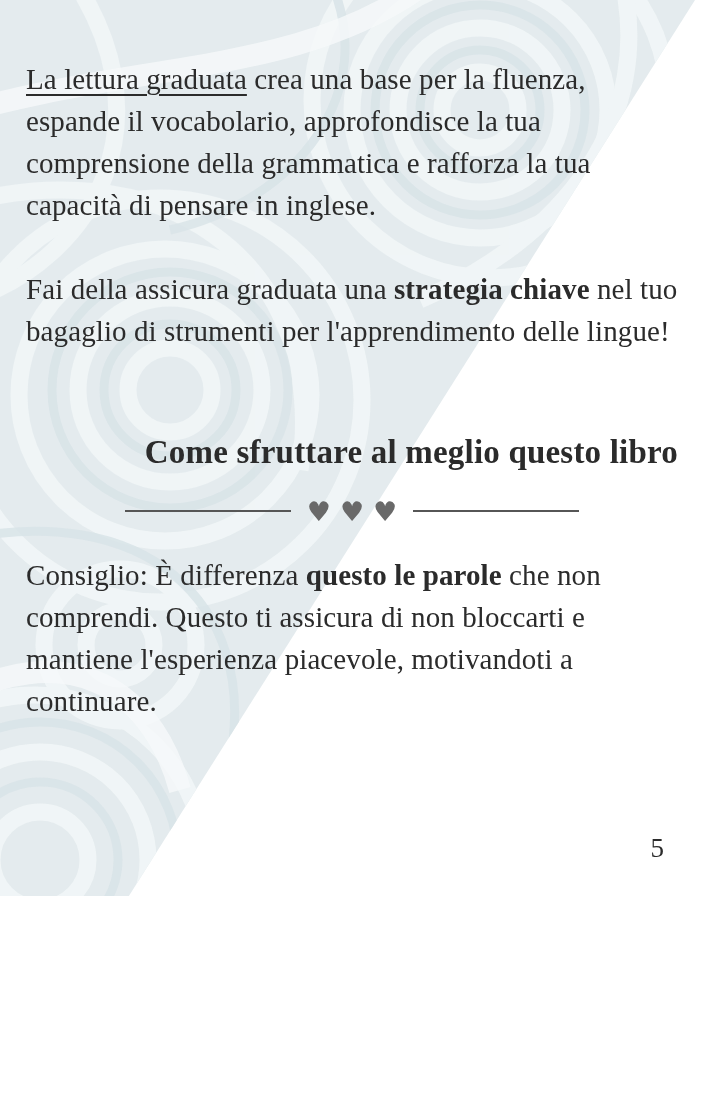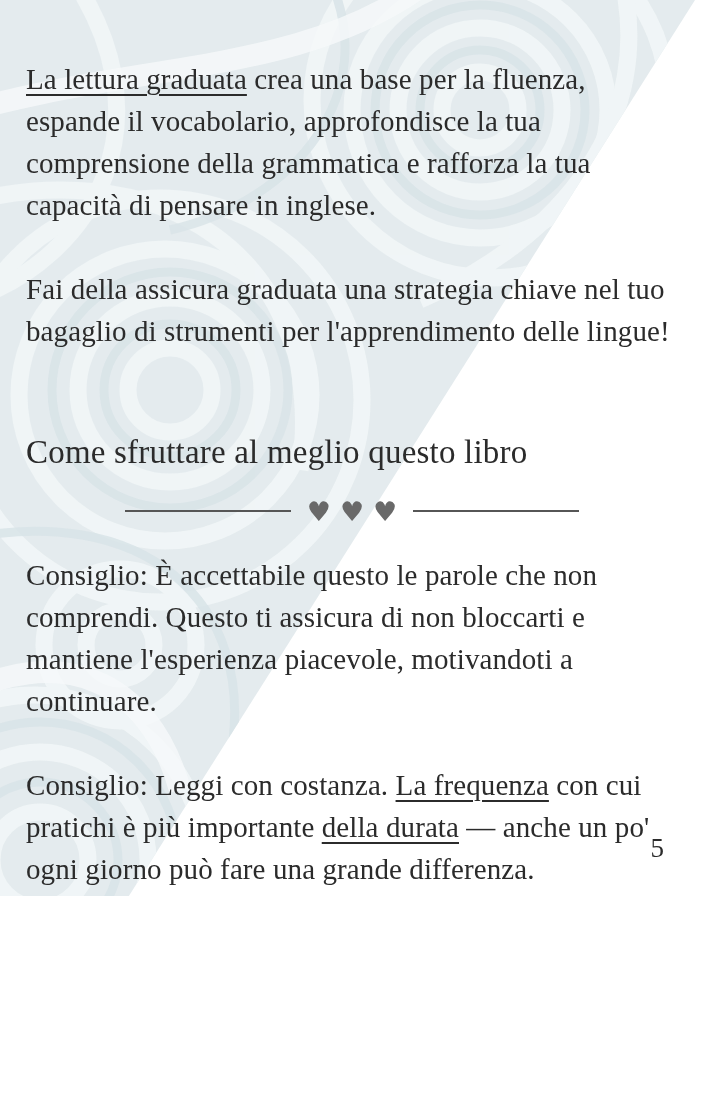--- a/index.html
+++ b/index.html
@@ -18,32 +18,32 @@
   .content {
     position:absolute; left:0; top:0; right:0; bottom:0;
     padding:58px 26px 0 26px;
   }
   p.body {
     margin:0 0 42px 0;
     font-size:29px;
     line-height:42px;
     letter-spacing:0.1px;
   }
-  p.body b { font-weight:normal; }
+  p.body b { font-weight:bold; }
   .u {
     text-decoration:underline;
     text-decoration-thickness:2px;
     text-underline-offset:5px;
   }
   h2.heading {
     margin:80px 0 0 0;
     font-size:33px;
     line-height:40px;
-    font-weight:normal;
-    text-align:left;
+    font-weight:bold;
+    text-align:right;
     letter-spacing:0.2px;
   }
   .divider {
     margin-top:24px;
     height:30px;
     display:flex;
     align-items:center;
     justify-content:center;
   }
   .dline {
@@ -130,19 +130,18 @@
     <div class="divider">
       <span class="dline"></span>
       <span class="hearts">
         <span>♥</span>
         <span>♥</span>
         <span>♥</span>
       </span>
       <span class="dline"></span>
     </div>
 
-    <p class="body tip-first"><span>Consiglio: È accettabile </span><b>questo le parole</b><span> che non comprendi. Questo ti assicura di non bloccarti e mantiene l'esperienza piacevole, motivandoti a continuare.</span></p>
+    <p class="body tip-first"><span>Consiglio: È differenza </span><b>questo le parole</b><span> che non comprendi. Questo ti assicura di non bloccarti e mantiene l'esperienza piacevole, motivandoti a continuare.</span></p>
 
-    <p class="body tip-last"><span>Consiglio: Leggi </span><b>con costanza</b><span>. </span><span class="u">La frequenza</span><span> con cui pratichi è più importante </span><span class="u">della durata</span><span> — anche un po' ogni giorno può fare una grande differenza.</span></p>
 
     <div class="pagenum">5</div>
   </div>
 </div>
 
 </body></html>

